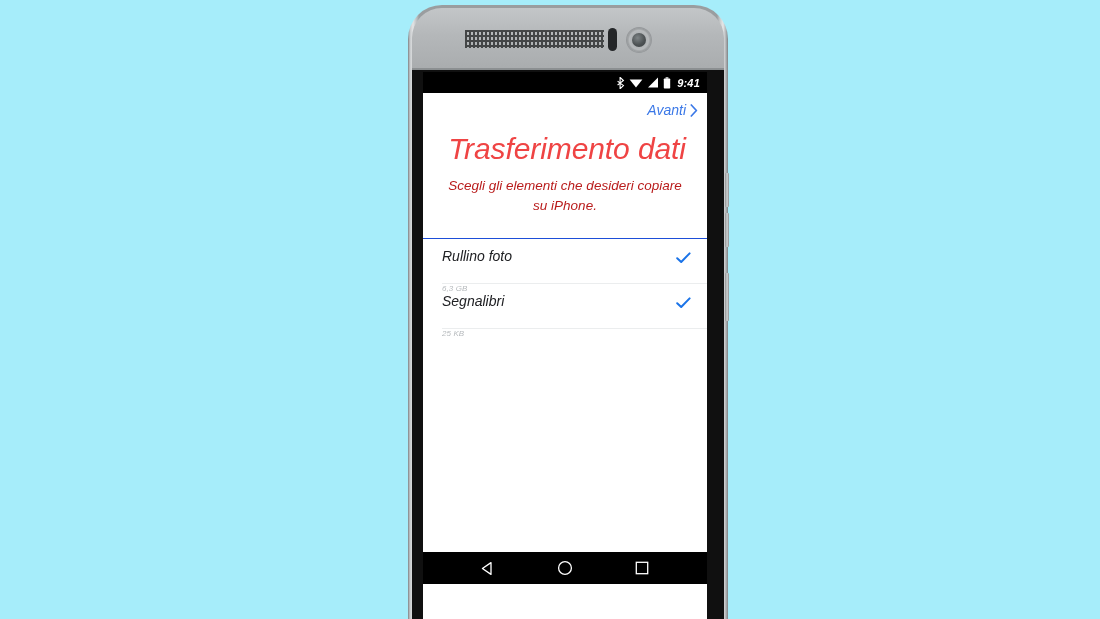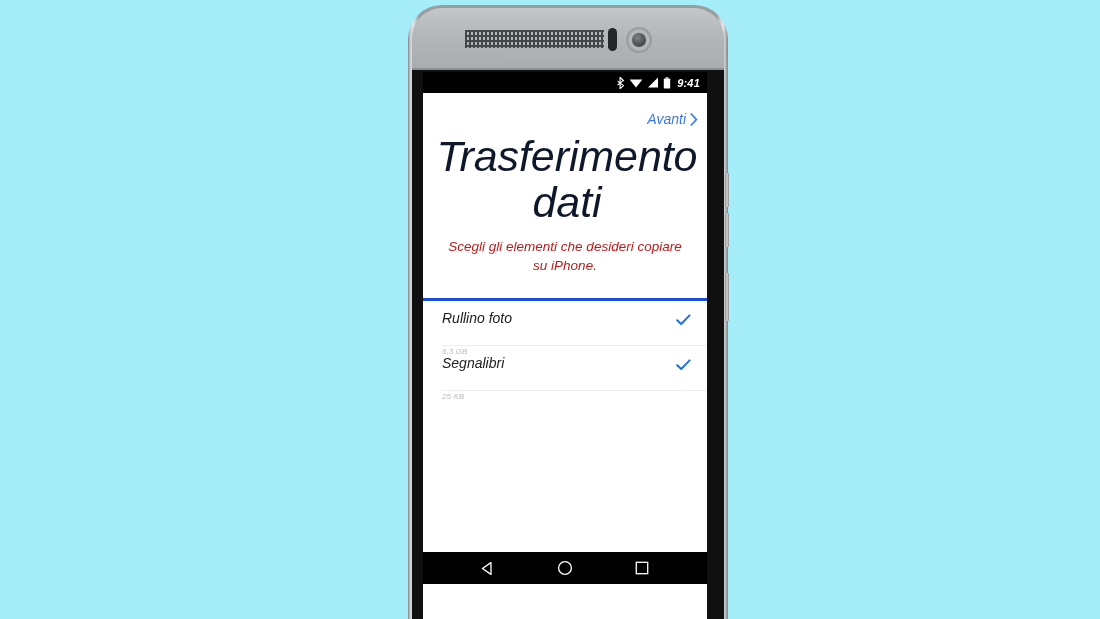--- a/index.html
+++ b/index.html
@@ -163,58 +163,58 @@
   
   .app {
     height: 459px;
     background: #fff;
     position: relative;
   }
 
   .topbar {
     height: 33px;
     display: flex;
-    align-items: flex-end;
+    align-items: center;
     justify-content: flex-end;
     padding-right: 9px;
   }
   .next-link {
     display: flex;
     align-items: center;
     gap: 4px;
     color: #3b78e7;
     font-size: 14px;
     cursor: pointer;
     line-height: 1;
   }
   .next-chevron {
     display: block;
     margin-top: 1px;
   }
 
   .page-title {
     text-align: center;
-    font-size: 43px;
+    font-size: 30px;
     font-weight: 300;
-    color: #0f172a;
+    color: #ef4444;
     letter-spacing: -0.1px;
     margin: 7px 0 0 4px;
     line-height: 1.08;
   }
   .page-subtitle {
     text-align: center;
     font-size: 13.5px;
     color: #b91c1c;
     line-height: 1.45;
     margin: 11px 20px 0 20px;
   }
 
   .list {
     margin-top: 22px;
-    border-top: 3px solid #1d4ed8;
+    border-top: 1px solid #1d4ed8;
   }
   .list-row {
     display: flex;
     align-items: flex-start;
     justify-content: space-between;
     height: 45px;
     padding: 9px 16px 0 19px;
     box-sizing: border-box;
     position: relative;
     cursor: pointer;

